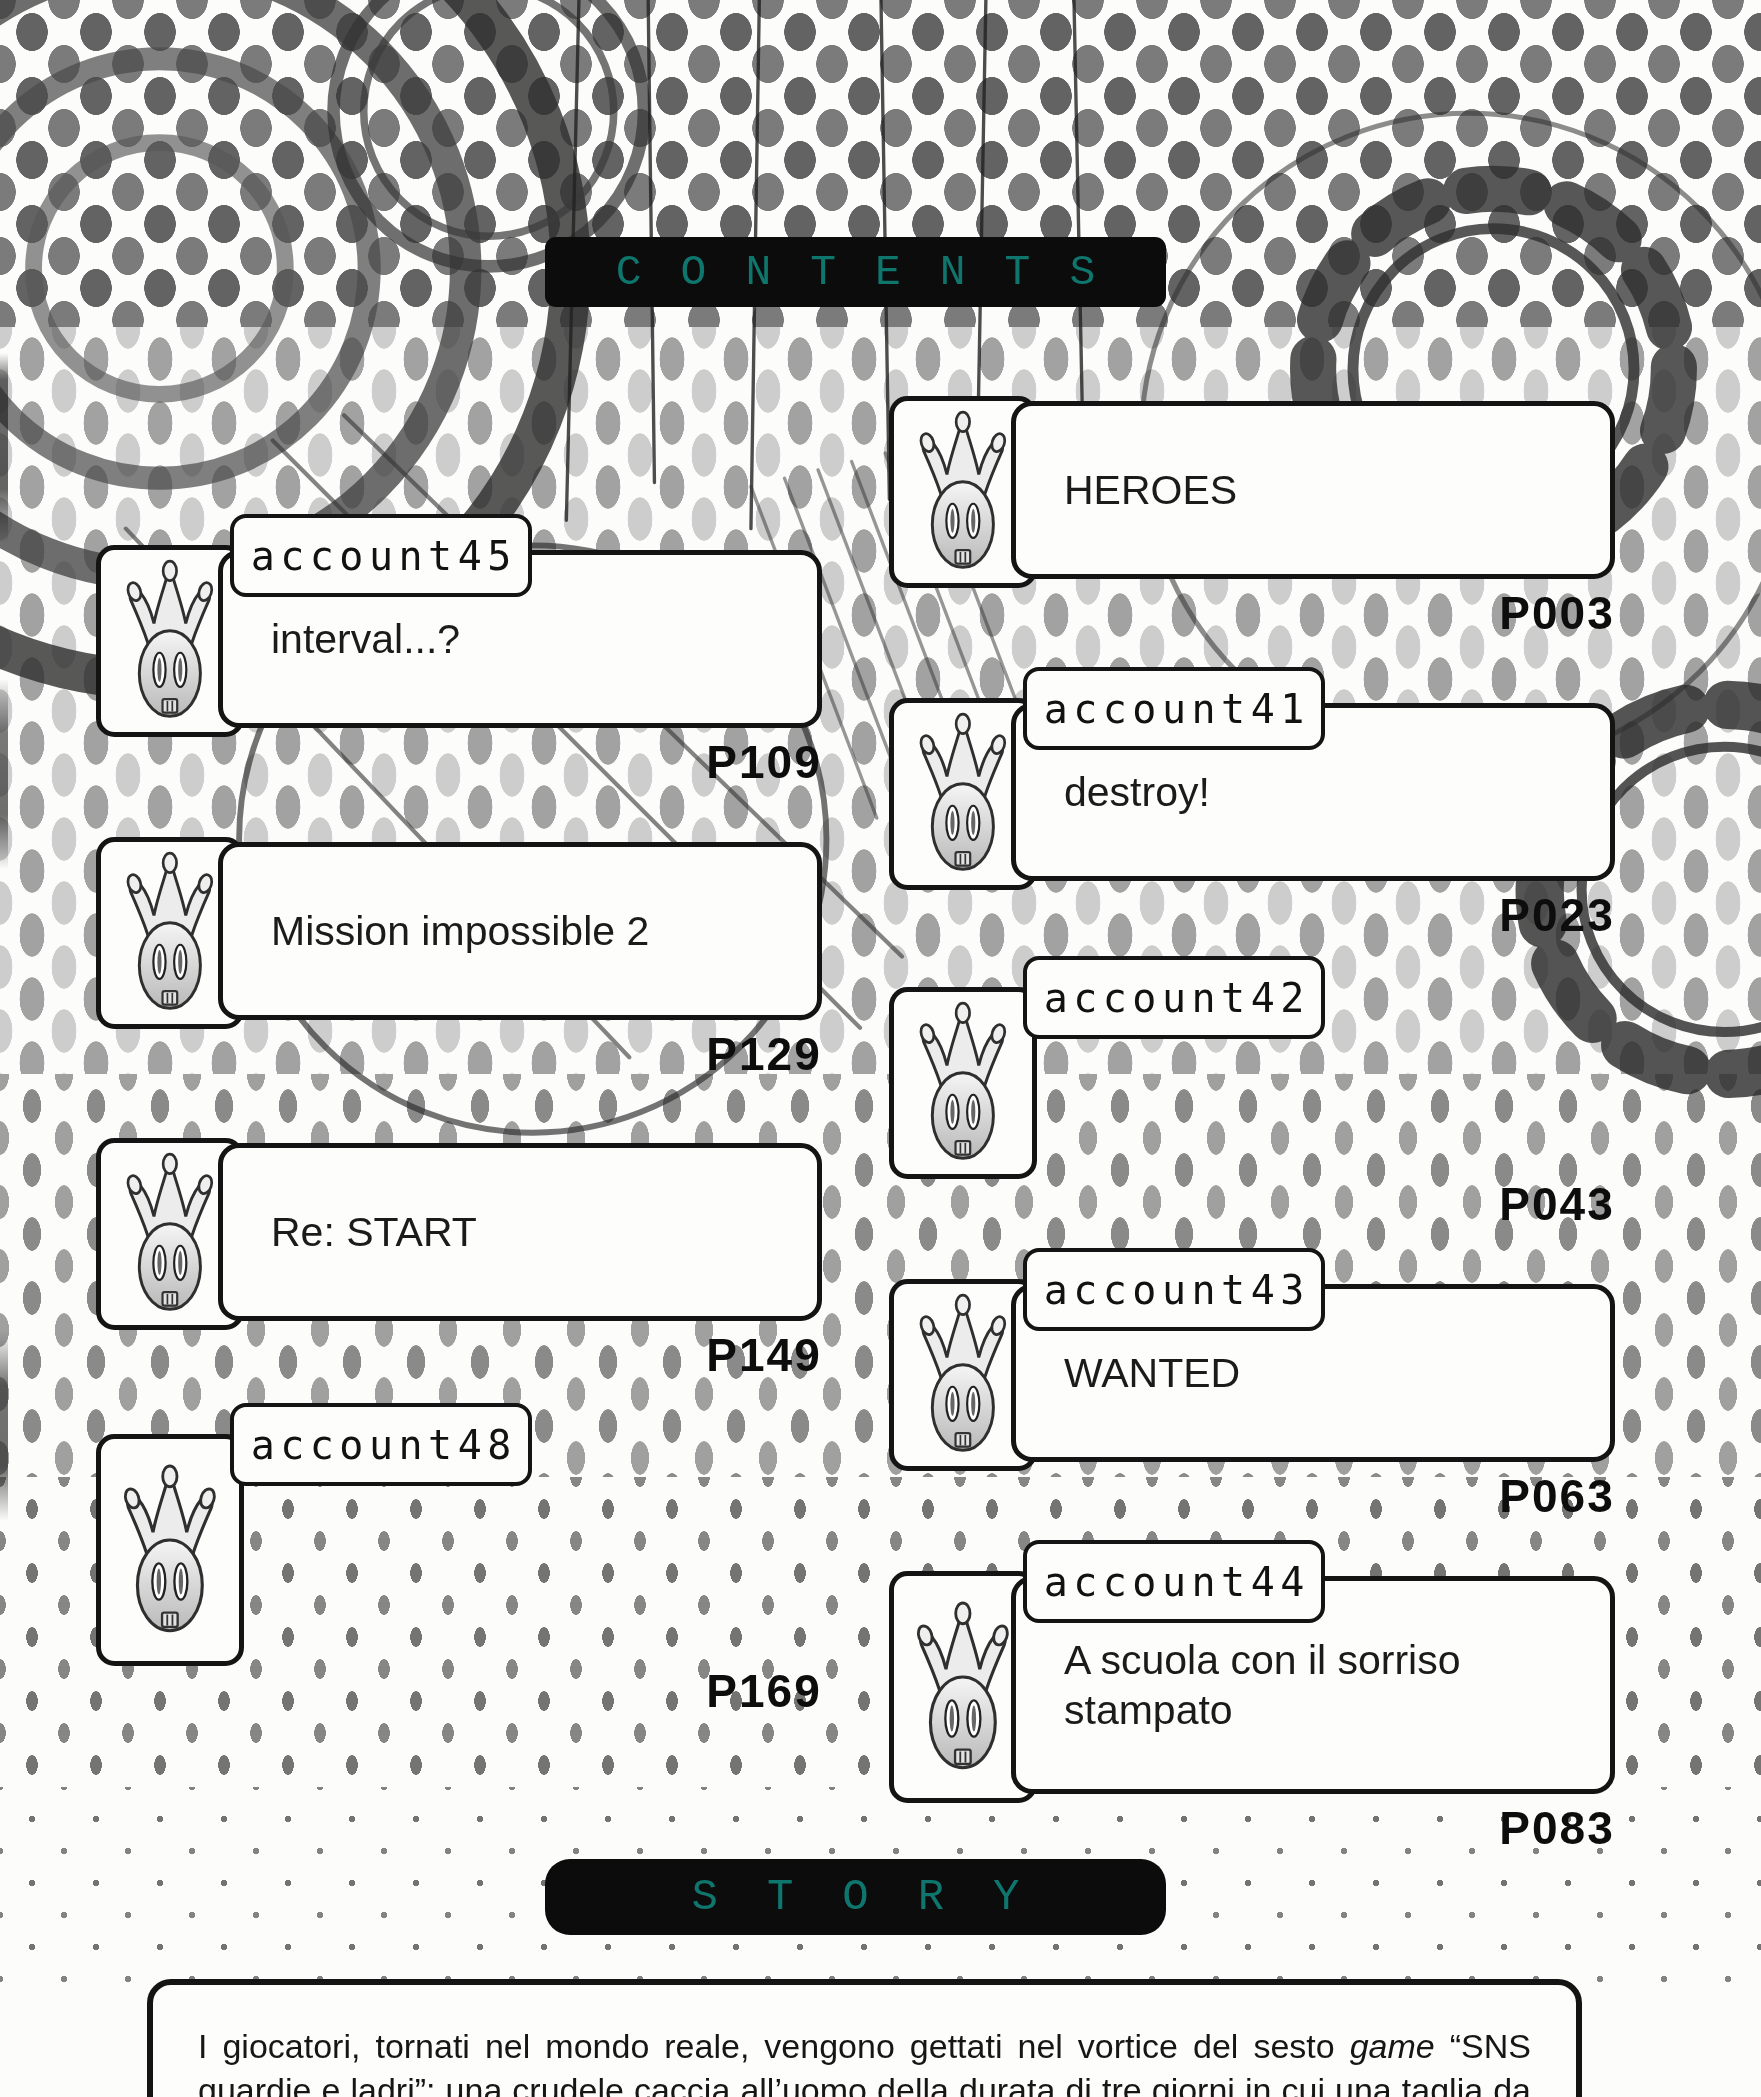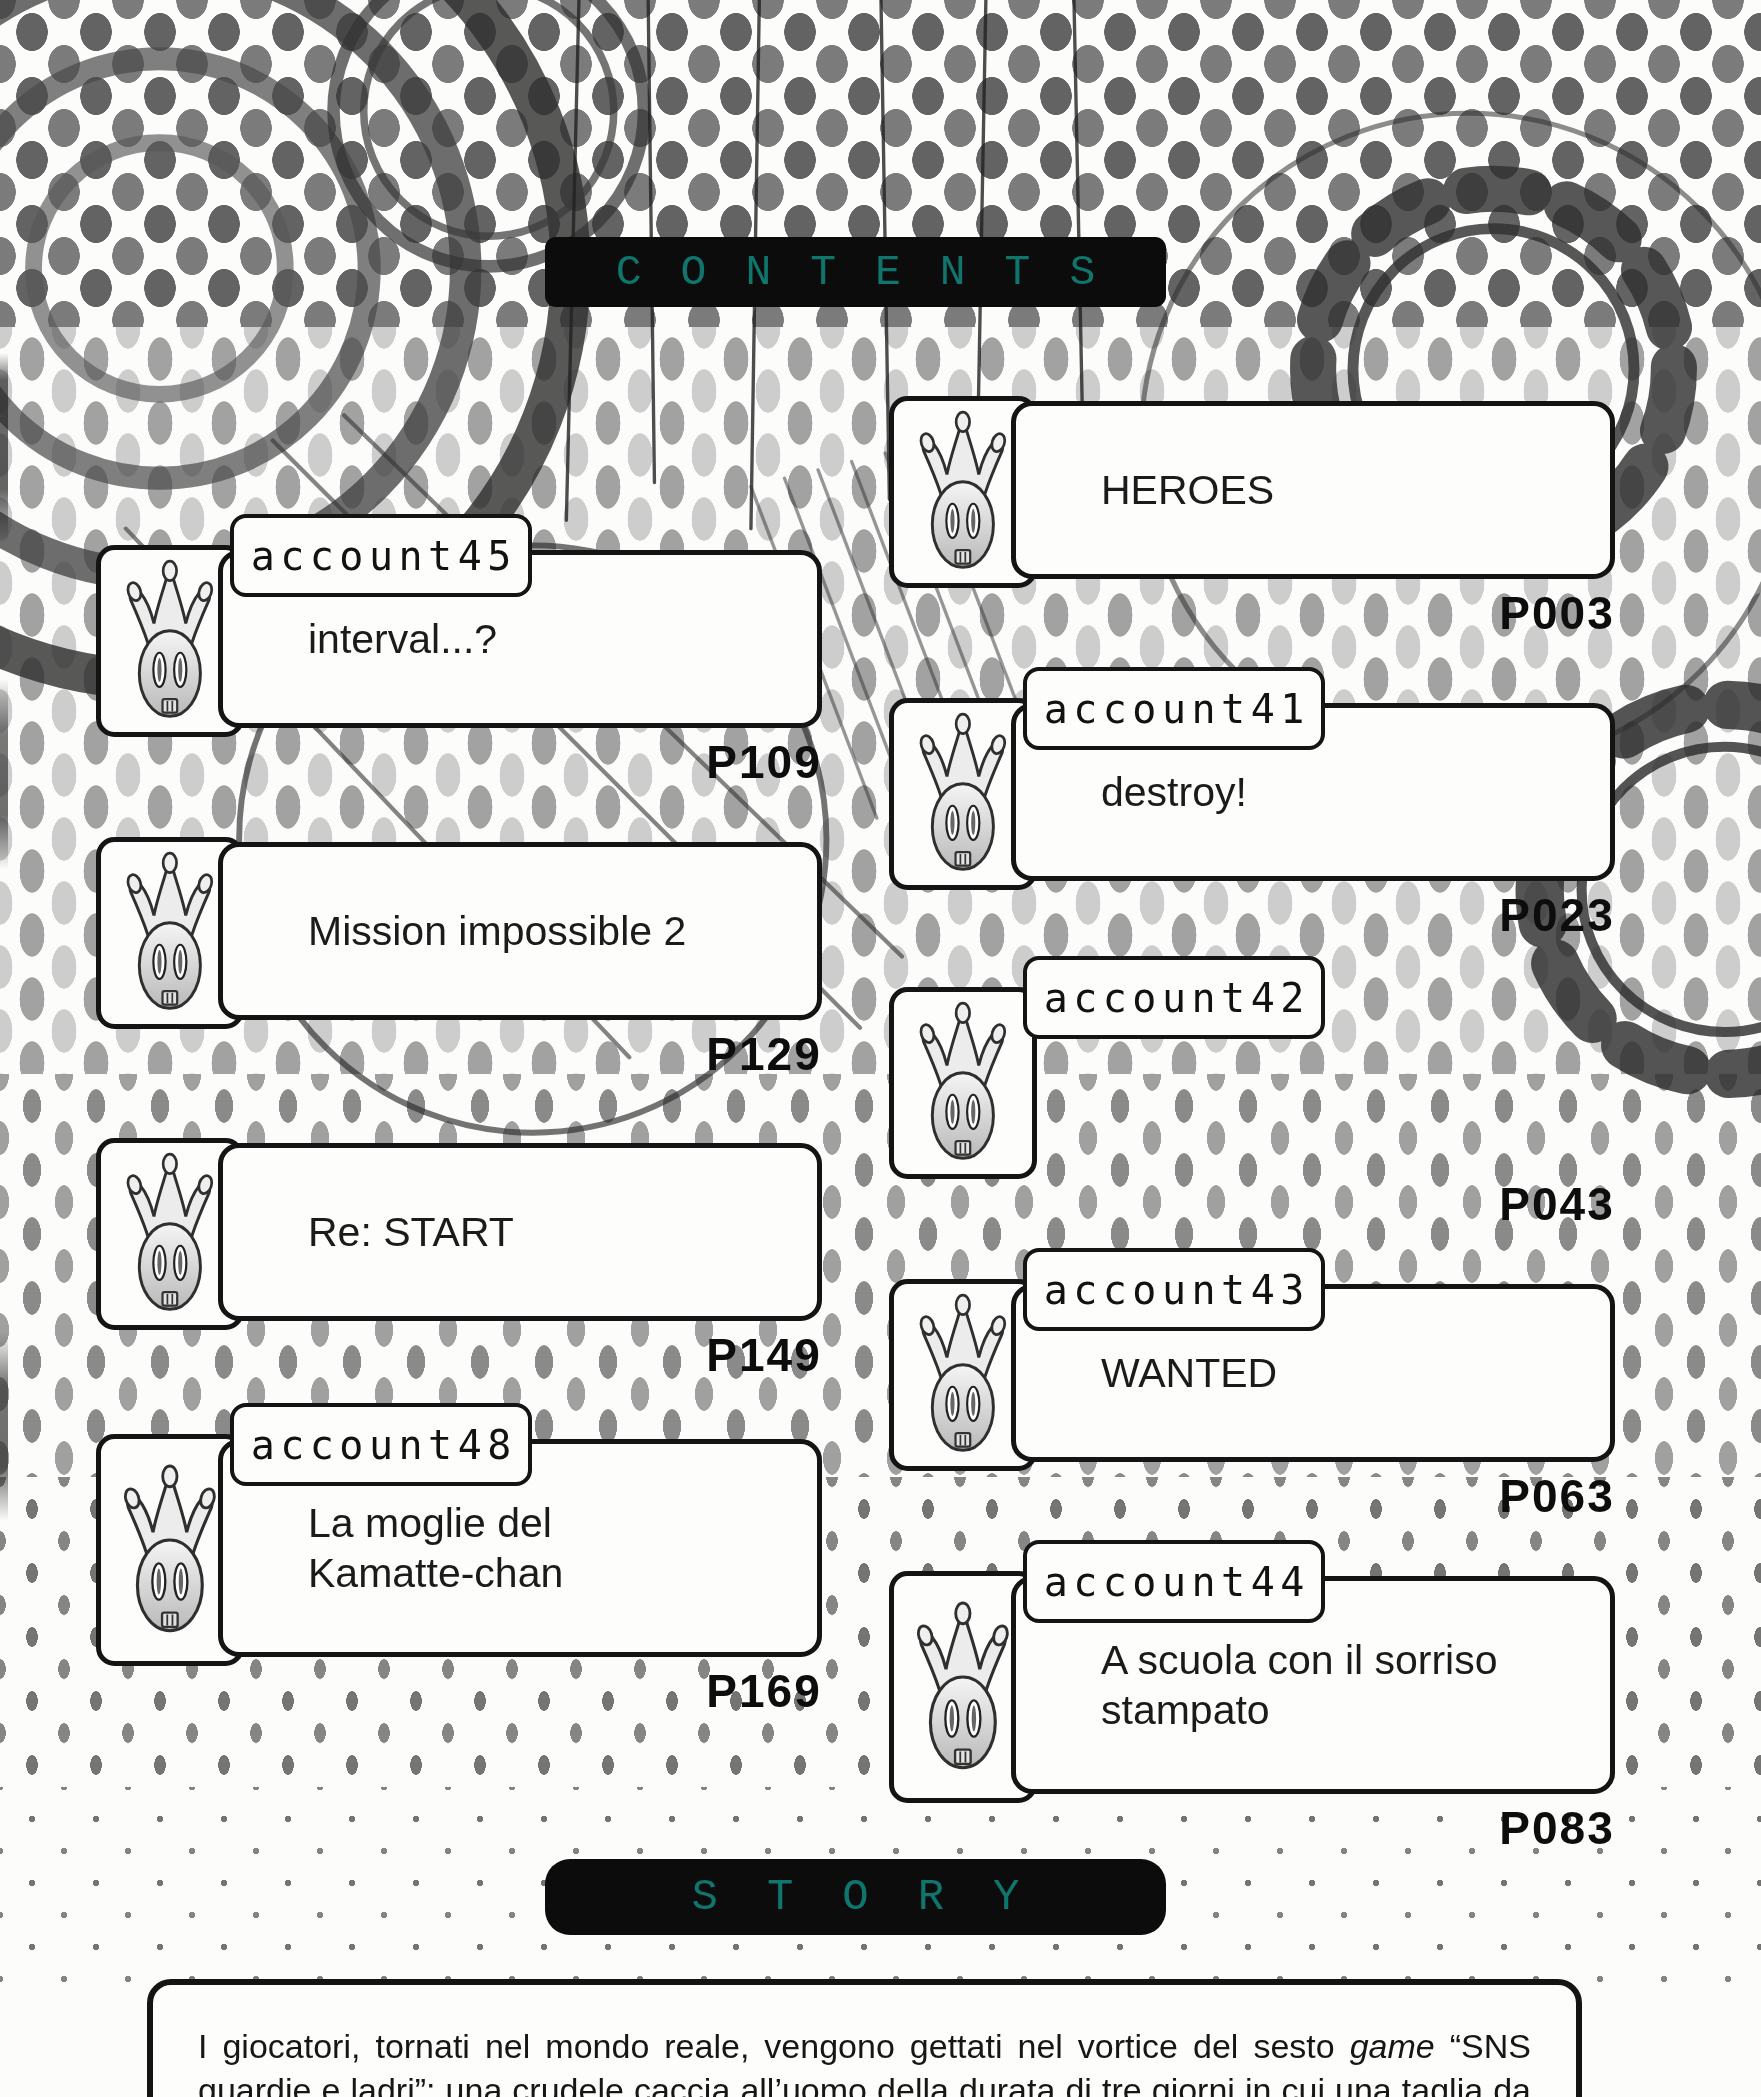--- a/index.html
+++ b/index.html
@@ -40,21 +40,21 @@
   #contents-banner{left:545px;top:237px;width:621px;height:70px;font-size:43px;letter-spacing:39px;border-radius:11px;}
   #contents-banner span{margin-right:-39px;}
   #story-banner{left:545px;top:1859px;width:621px;height:76px;font-size:44px;letter-spacing:49px;border-radius:25px;}
   #story-banner span{margin-right:-49px;}
 
   
   .entry{position:absolute;width:726px;height:336px;z-index:4;}
   .mascot-box{position:absolute;left:0;width:138px;background:#fdfdfc;border:5.5px solid #141414;border-radius:18.5px;
               display:flex;align-items:center;justify-content:center;z-index:1;}
   .content-box{position:absolute;left:122px;top:36px;width:604px;background:#fdfdfc;border:5.5px solid #141414;
-               border-radius:21px;display:flex;align-items:center;z-index:1;box-sizing:border-box;padding-left:37px;}
+               border-radius:21px;display:flex;align-items:center;z-index:1;box-sizing:border-box;}
   .title{padding-left:48px;padding-right:23px;font-size:41px;color:#1b1b1b;white-space:pre-line;line-height:1.22;}
   .label-box{position:absolute;left:134px;top:0;width:302px;height:83px;background:#fdfdfc;border:4.6px solid #141414;
              border-radius:16px;display:flex;align-items:center;justify-content:center;z-index:2;box-sizing:border-box;}
   .label-text{font-family:"DejaVu Sans Mono",monospace;font-size:40px;letter-spacing:5.5px;color:#121212;margin-right:-5.5px;}
   .page-num{position:absolute;right:0;font-size:46px;font-weight:700;letter-spacing:2.1px;color:#0d0d0d;
             font-family:"Liberation Sans",sans-serif;}
 
   
   #story-box{position:absolute;left:147px;top:1979px;width:1435px;height:539px;background:#fdfdfc;
              border:6.3px solid #141414;border-radius:24px;z-index:5;box-sizing:border-box;}
@@ -233,24 +233,20 @@
           <ellipse cx="50" cy="97" rx="25" ry="35" fill="url(#mg)" stroke="#2f2f2f" stroke-width="2.4"></ellipse>
           <ellipse cx="41.5" cy="94" rx="5" ry="14" fill="#fff" stroke="#222" stroke-width="1.8"></ellipse>
           <ellipse cx="58.5" cy="94" rx="5" ry="14" fill="#fff" stroke="#222" stroke-width="1.8"></ellipse>
           <ellipse cx="41.5" cy="94" rx="1.7" ry="10" fill="#666"></ellipse>
           <ellipse cx="58.5" cy="94" rx="1.7" ry="10" fill="#666"></ellipse>
           <rect x="44" y="118" width="12" height="11" rx="1.5" fill="#e2e2e2" stroke="#333" stroke-width="1.8"></rect>
           <line x1="48" y1="119.5" x2="48" y2="128" stroke="#333" stroke-width="1.4"></line>
           <line x1="52" y1="119.5" x2="52" y2="128" stroke="#333" stroke-width="1.4"></line>
         </svg>
       </div>
-      <div class="content-box" style="height: 218px;">
-        <span class="title">La moglie del
-Kamatte-chan</span>
-      </div>
       <div class="label-box">
         <span class="label-text">account48</span>
       </div>
       <div class="page-num" style="top: 261px;">P169</div>
     </div>
       <div class="entry" style="left: 889px; top: 365px;">
       <div class="mascot-box" style="top: 31px; height: 182px;">
         <svg class="mascot" viewBox="0 0 100 140" width="94%" height="94%" xmlns="http://www.w3.org/2000/svg" preserveAspectRatio="xMidYMid meet">
           <defs>
             <linearGradient id="mg" x1="0" y1="0" x2="0" y2="1">

